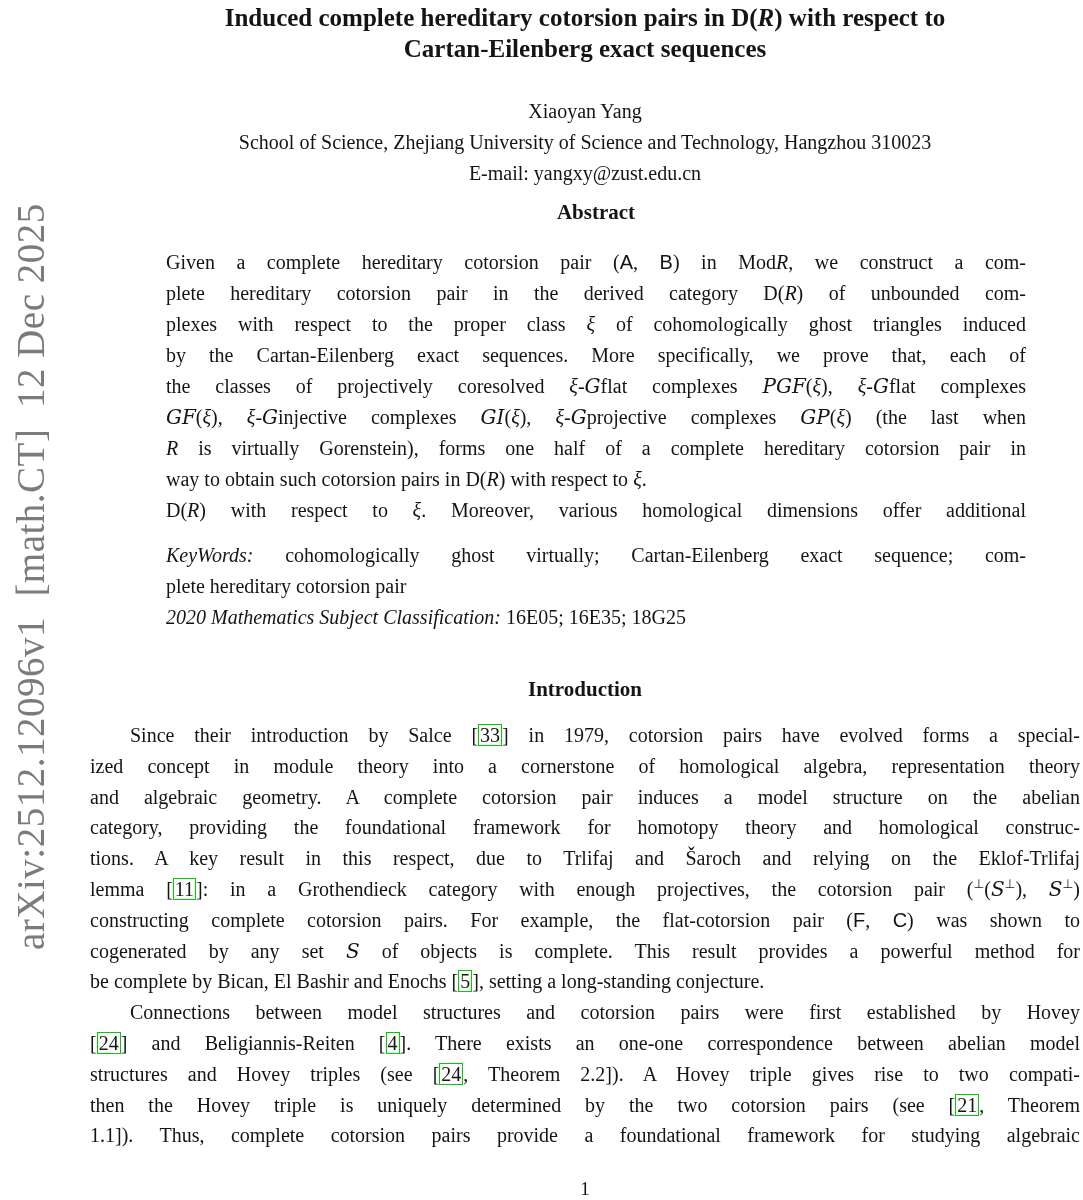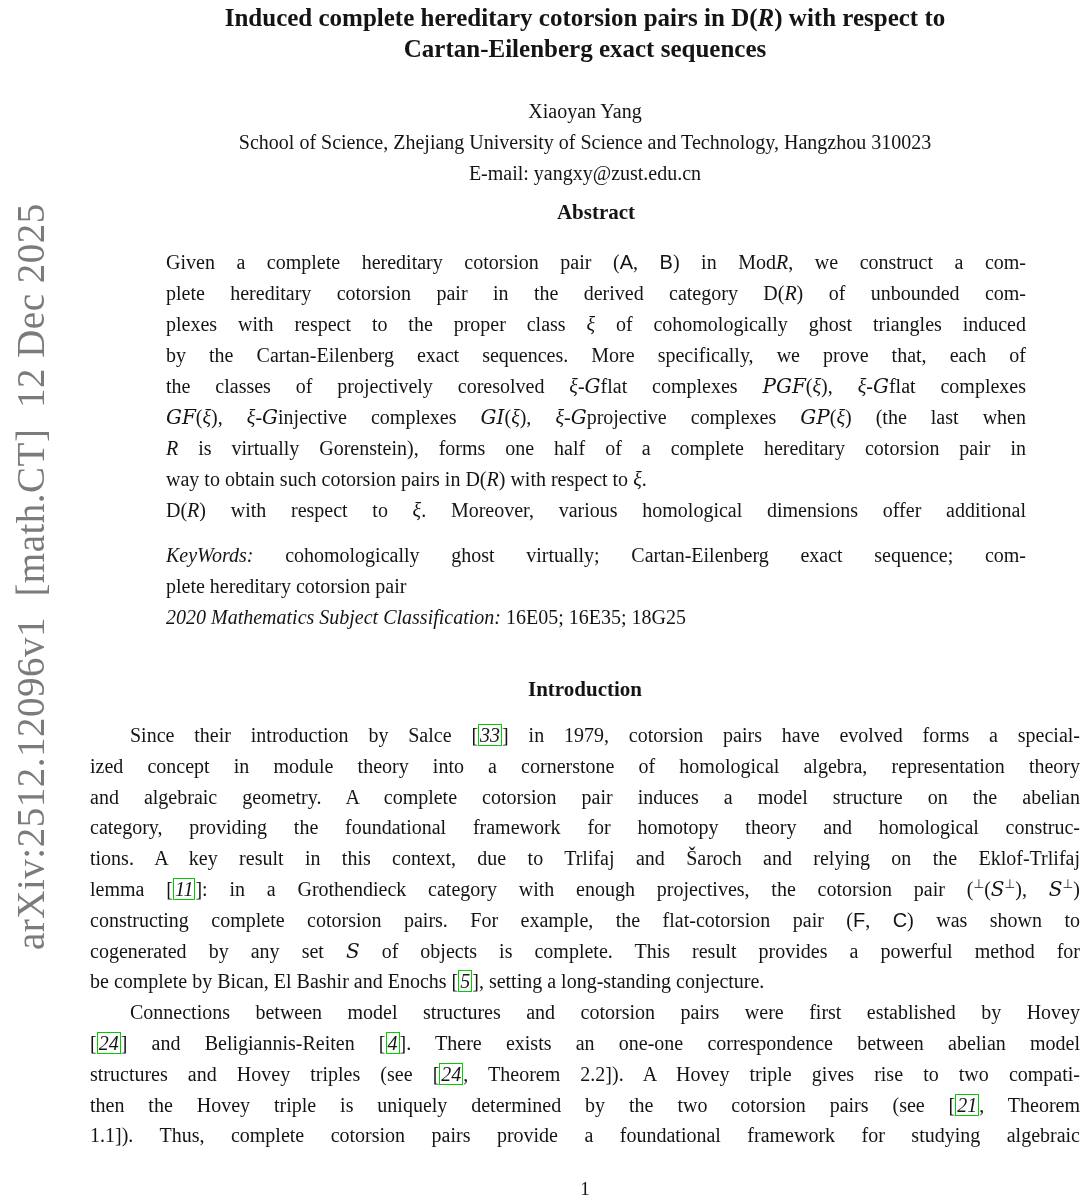--- a/index.html
+++ b/index.html
@@ -69,21 +69,20 @@
   }
   
   .s-i{font-style:italic;}
   .s-sf{font-family:"Liberation Sans","DejaVu Sans",sans-serif;}
   .s-scr{font-style:italic;font-family:"DejaVu Serif",serif;}
   .s-cite{
     border:1.6px solid var(--cite-color,#00cc00);
     padding:0 1px;
     display:inline-block;
     line-height:1;
-    font-style:italic;
   }
   .s-sup{
     vertical-align:super;
     font-size:62%;
     font-family:"DejaVu Sans",sans-serif;
     line-height:0;
   }
 </style>
 </head>
 <body>
@@ -128,21 +127,21 @@
   </div>
 
   <div class="block intro-head">Introduction</div>
 
   <div class="block intro-body">
     <div class="lines">
         <div class="line jl indent"><span>Since their introduction by Salce [</span><span class="s-cite">33</span><span>] in 1979, cotorsion pairs have evolved forms a special-</span></div>
         <div class="line jl"><span>ized concept in module theory into a cornerstone of homological algebra, representation theory</span></div>
         <div class="line jl"><span>and algebraic geometry. A complete cotorsion pair induces a model structure on the abelian</span></div>
         <div class="line jl"><span>category, providing the foundational framework for homotopy theory and homological construc-</span></div>
-        <div class="line jl"><span>tions. A key result in this context, due to Trlifaj and Šaroch and relying on the Eklof-Trlifaj</span></div>
+        <div class="line jl"><span>tions. A key result in this respect, due to Trlifaj and Šaroch and relying on the Eklof-Trlifaj</span></div>
         <div class="line jl"><span>lemma [</span><span class="s-cite">11</span><span>]: in a Grothendieck category with enough projectives, the cotorsion pair (</span><span class="s-sup">⊥</span><span>(</span><span class="s-scr">S</span><span class="s-sup">⊥</span><span>), </span><span class="s-scr">S</span><span class="s-sup">⊥</span><span>)</span></div>
         <div class="line jl"><span>constructing complete cotorsion pairs. For example, the flat-cotorsion pair (</span><span class="s-sf">F</span><span>, </span><span class="s-sf">C</span><span>) was shown to</span></div>
         <div class="line jl"><span>cogenerated by any set </span><span class="s-scr">S</span><span> of objects is complete. This result provides a powerful method for</span></div>
         <div class="line"><span>be complete by Bican, El Bashir and Enochs [</span><span class="s-cite">5</span><span>], setting a long-standing conjecture.</span></div>
       </div>
     <div class="lines">
         <div class="line jl indent"><span>Connections between model structures and cotorsion pairs were first established by Hovey</span></div>
         <div class="line jl"><span>[</span><span class="s-cite">24</span><span>] and Beligiannis-Reiten [</span><span class="s-cite">4</span><span>]. There exists an one-one correspondence between abelian model</span></div>
         <div class="line jl"><span>structures and Hovey triples (see [</span><span class="s-cite">24</span><span>, Theorem 2.2]). A Hovey triple gives rise to two compati-</span></div>
         <div class="line jl"><span>then the Hovey triple is uniquely determined by the two cotorsion pairs (see [</span><span class="s-cite">21</span><span>, Theorem</span></div>

